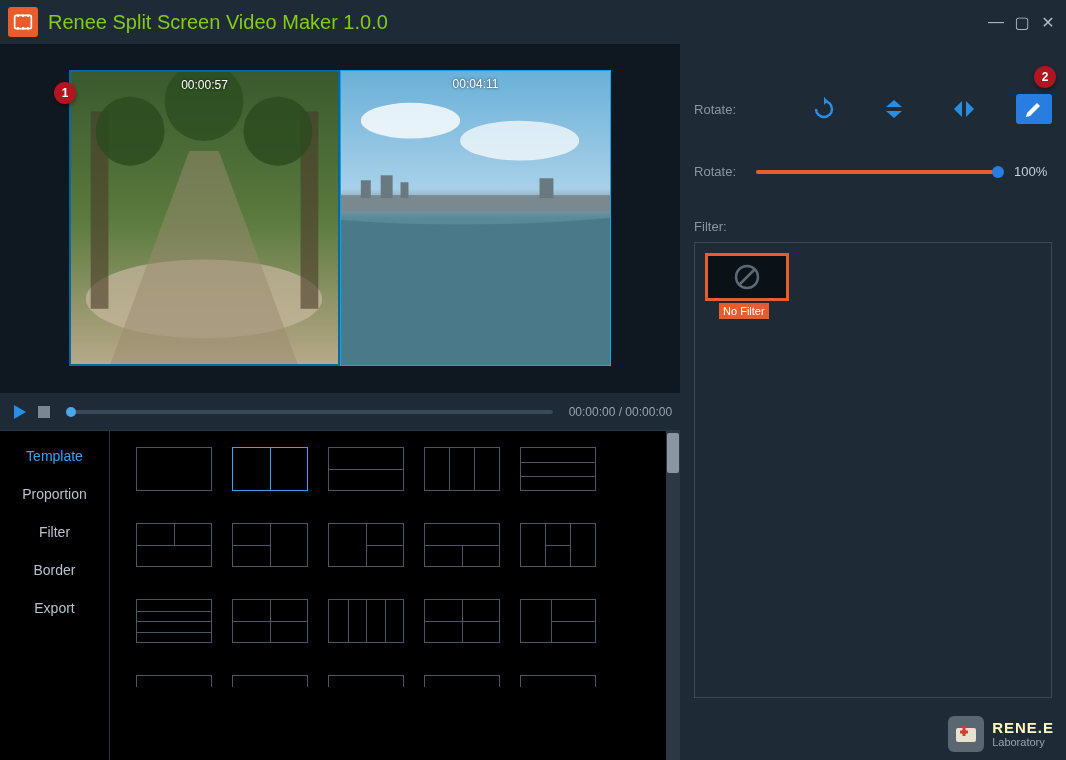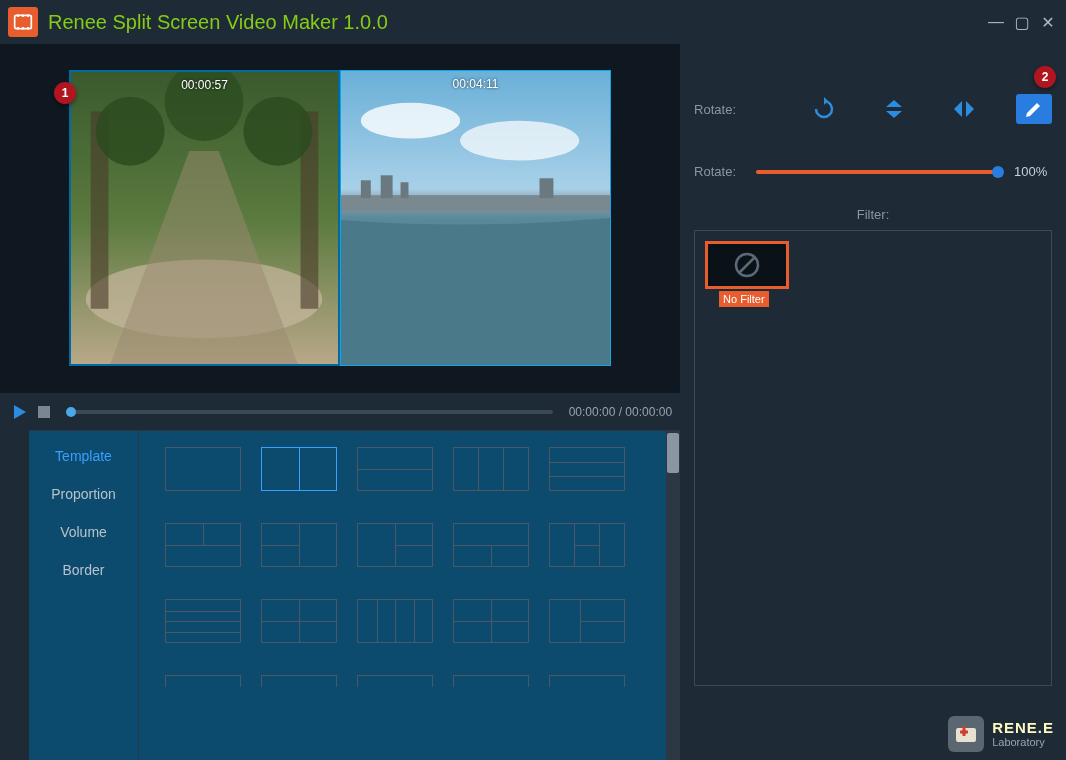--- a/index.html
+++ b/index.html
@@ -23,21 +23,21 @@
 .clip-img { width: 100%; height: 100%; }
 
 .badge { position: absolute; width: 22px; height: 22px; border-radius: 50%; background: #b01520; color: #fff; font-size: 12px; font-weight: bold; display: flex; align-items: center; justify-content: center; box-shadow: 0 2px 4px rgba(0,0,0,0.4); z-index: 10; }
 
 .transport { height: 38px; background: #1e2a35; display: flex; align-items: center; padding: 0 8px; border-top: 1px solid #0f1820; }
 .tbtn { width: 24px; height: 24px; display: flex; align-items: center; justify-content: center; cursor: pointer; }
 .prog-track { flex: 1; height: 4px; background: #3a4a56; border-radius: 2px; margin: 0 10px; position: relative; }
 .prog-knob { position: absolute; left: 0; top: -3px; width: 10px; height: 10px; border-radius: 50%; background: #4aa7e8; }
 .timecode { color: #9aa4ae; font-size: 12px; margin-left: 6px; text-align: right; }
 
-.bottom { flex: 1; display: flex; background: #0c4a6e; border-top: 1px solid #2a3642; margin-left: 29px; }
+.bottom { flex: 1; display: flex; background: #000000; border-top: 1px solid #2a3642; }
 .side-tabs { width: 110px; border-right: 1px solid #2a3642; display: flex; flex-direction: column; padding-top: 6px; }
 .stab { height: 38px; display: flex; align-items: center; justify-content: center; color: #b8c2cc; font-size: 14px; cursor: pointer; }
 .stab.active { color: #3aa0ff; }
 .tmpl-grid { flex: 1; padding: 16px 10px; overflow-y: auto; position: relative; }
 .tmpl-row { display: flex; gap: 20px; margin-bottom: 32px; padding-left: 16px; }
 .tmpl { width: 76px; height: 44px; border: 1px solid #4a5866; cursor: pointer; position: relative; }
 .tmpl.sel { border-color: #3aa0ff; }
 .vline { position: absolute; top: 0; bottom: 0; width: 1px; background: #4a5866; }
 .hline { position: absolute; left: 0; right: 0; height: 1px; background: #4a5866; }
 .tmpl.sel .vline, .tmpl.sel .hline { background: #3aa0ff; }
@@ -47,21 +47,21 @@
 .rlabel { color: #8a96a2; font-size: 13px; }
 .rot-row { display: flex; align-items: center; margin-top: 48px; gap: 42px; }
 .rot-btns { display: flex; gap: 34px; margin-left: 28px; }
 .rbtn { width: 36px; height: 30px; display: flex; align-items: center; justify-content: center; cursor: pointer; border-radius: 3px; }
 .rbtn.hl { background: #2a7de0; }
 .vol-row { display: flex; align-items: center; margin-top: 40px; }
 .vol-track { flex: 1; height: 4px; background: #3a4a56; border-radius: 2px; margin: 0 16px 0 20px; position: relative; }
 .vol-fill { position: absolute; left: 0; top: 0; height: 100%; width: 100%; background: #e85d2e; border-radius: 2px; }
 .vol-knob { position: absolute; right: -6px; top: -4px; width: 12px; height: 12px; border-radius: 50%; background: #2a7de0; }
 .vol-val { color: #c8d0d8; font-size: 13px; min-width: 38px; }
-.flt-label { margin-top: 28px; display: block; text-align: center; }
+.flt-label { margin-top: 40px; display: block; }
 .flt-box { border: 1px solid #3a4a56; margin-top: 8px; height: 456px; padding: 10px; position: relative; }
 .flt-item { width: 90px; }
 .flt-thumb { width: 84px; height: 48px; border: 3px solid #e85d2e; background: #0a1218; display: flex; align-items: center; justify-content: center; }
 .flt-name { background: #e85d2e; color: #fff; font-size: 11px; text-align: center; padding: 2px 4px; margin-top: 2px; display: inline-block; margin-left: 14px; }
 
 .brand { position: absolute; right: 12px; bottom: 8px; display: flex; align-items: center; gap: 8px; }
 .brand-icon { width: 36px; height: 36px; background: #5a6670; border-radius: 6px; display: flex; align-items: center; justify-content: center; }
 .brand-txt { color: #9aa4ae; font-size: 11px; line-height: 1.1; }
 .brand-txt .t1 { color: #fef9c3; font-weight: bold; font-size: 15px; letter-spacing: 1px; }
 </style>
@@ -153,22 +153,23 @@
       <div class="prog-track">
         <div class="prog-knob"></div>
       </div>
       <div class="timecode">00:00:00 / 00:00:00</div>
     </div>
 
     <div class="bottom">
       <div class="side-tabs">
         <div class="stab active">Template</div>
         <div class="stab">Proportion</div>
-        <div class="stab">Volume</div>
+        <div class="stab">Filter</div>
         <div class="stab">Border</div>
+        <div class="stab">Export</div>
       </div>
       <div class="tmpl-grid">
         <div class="tmpl-row">
           <div class="tmpl"></div>
           <div class="tmpl sel">
               <div class="vline" style="left:50%"></div>
             </div>
           <div class="tmpl">
               <div class="hline" style="top:50%"></div>
             </div>

